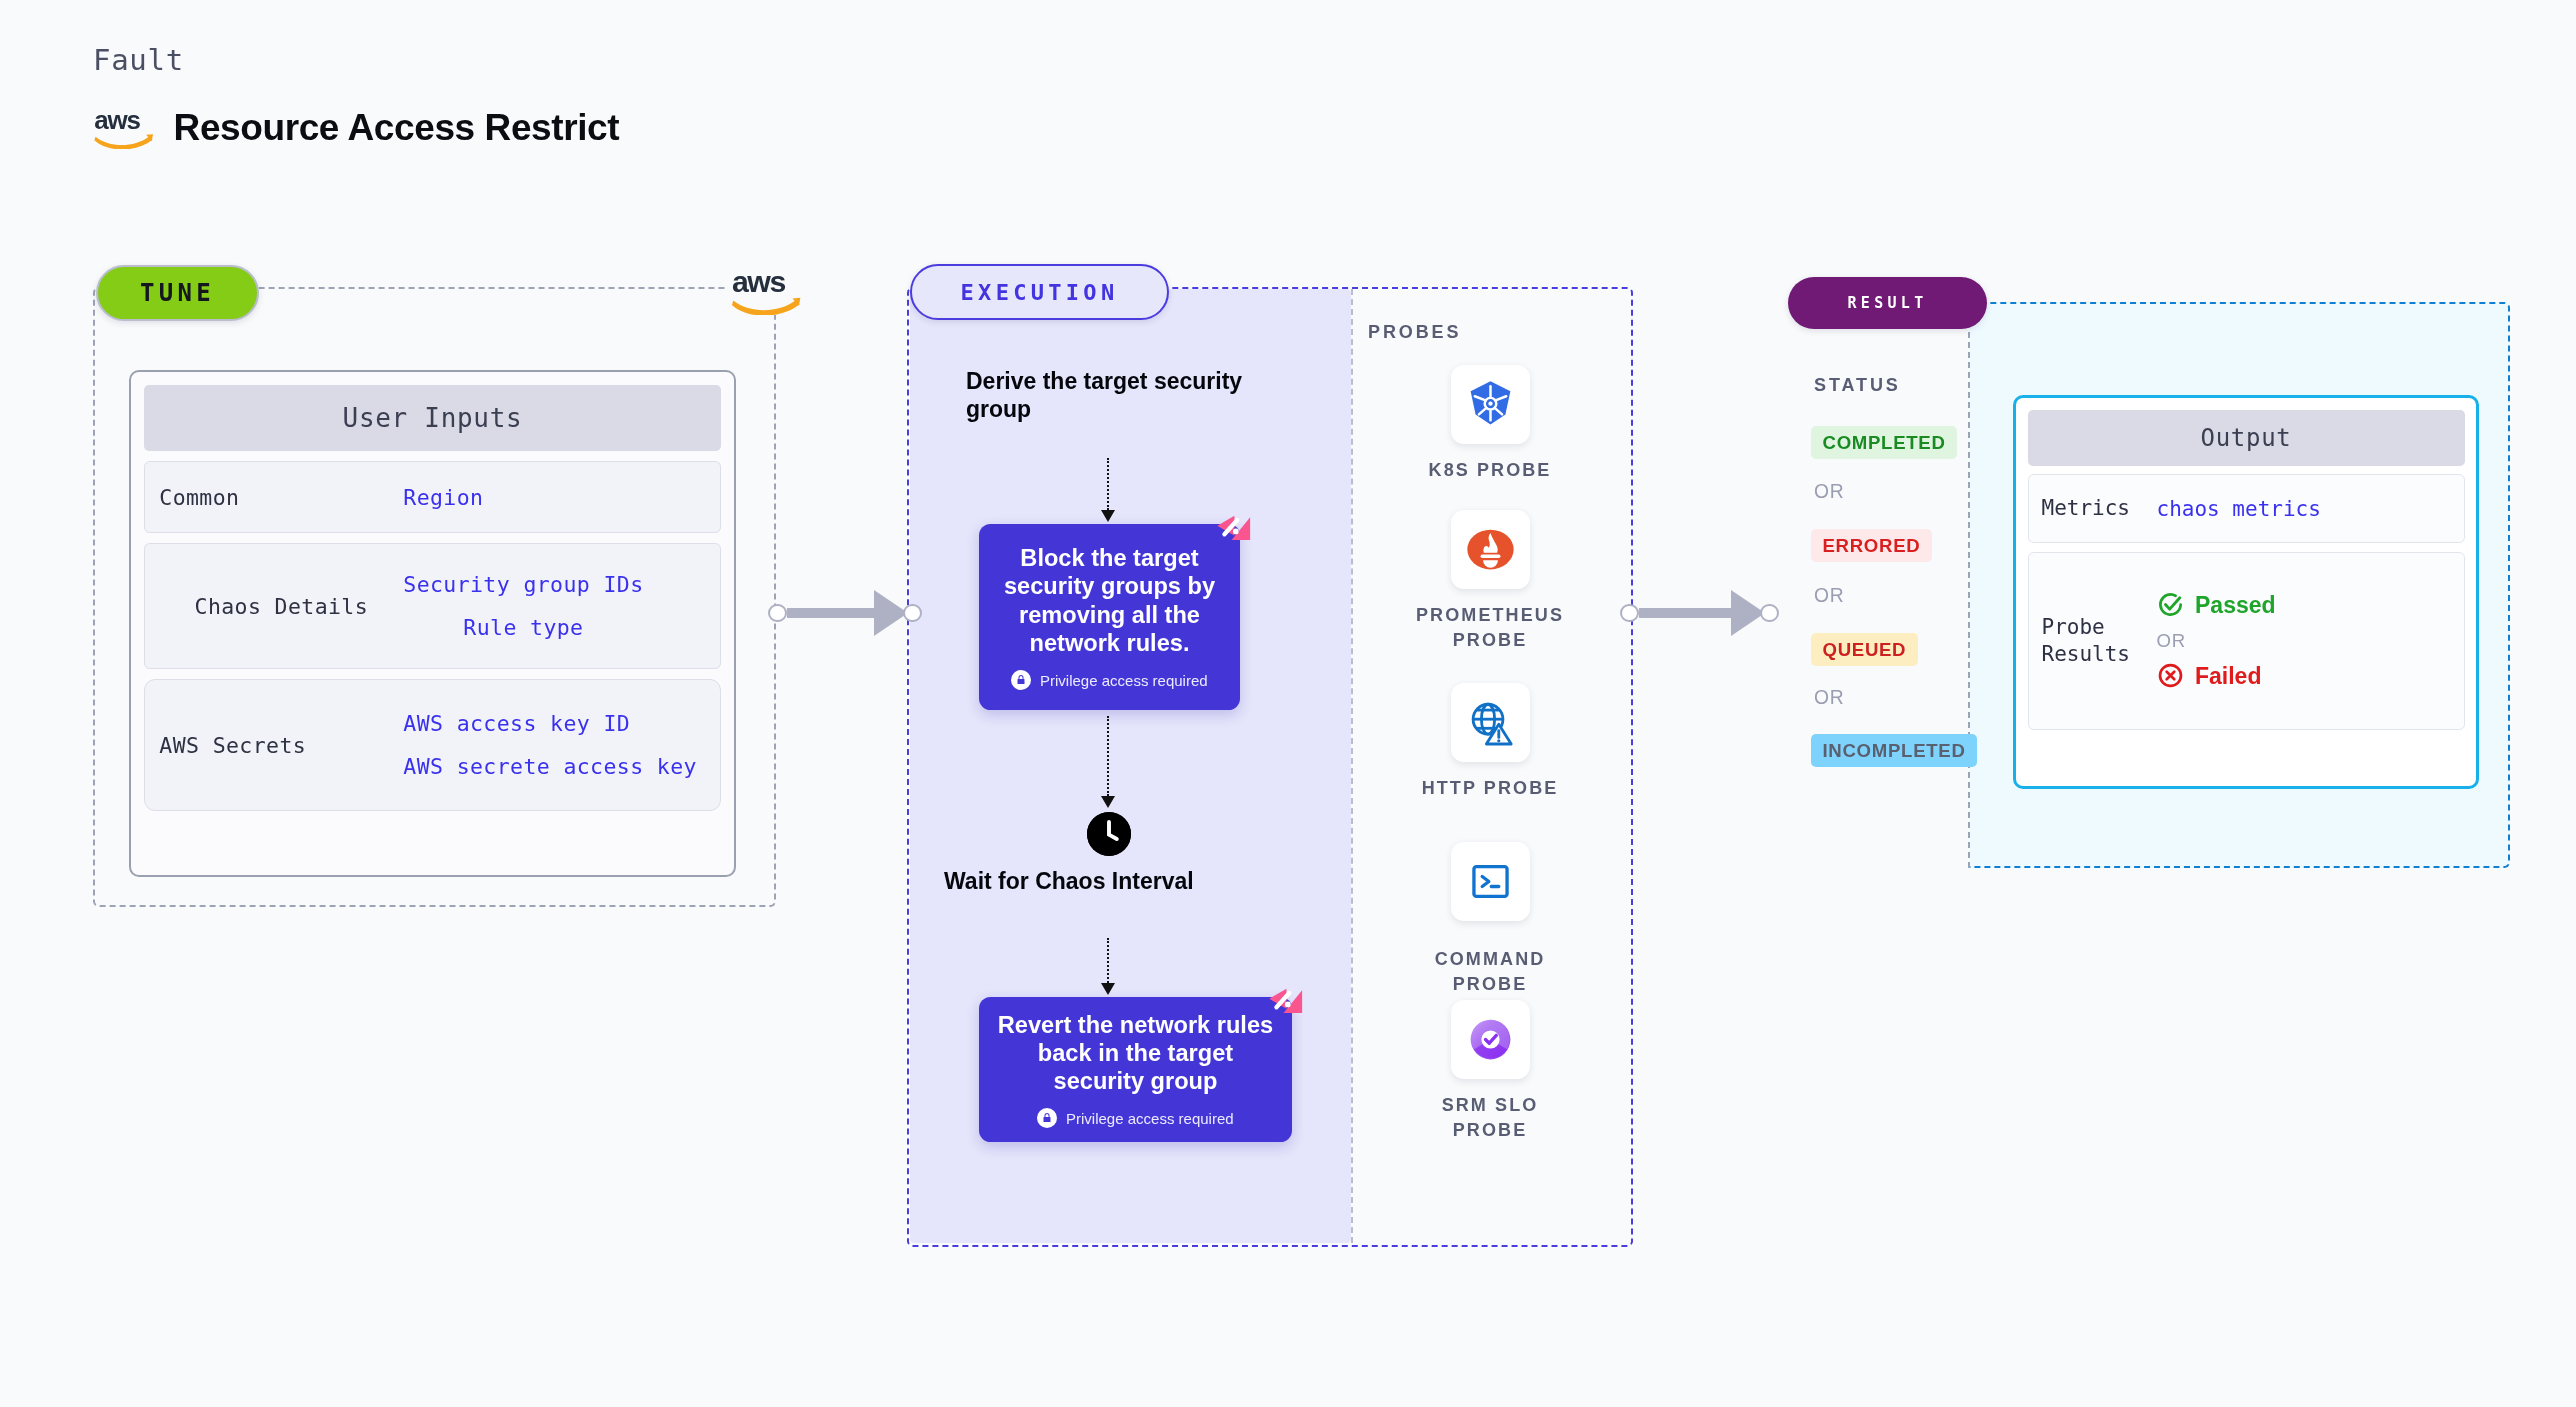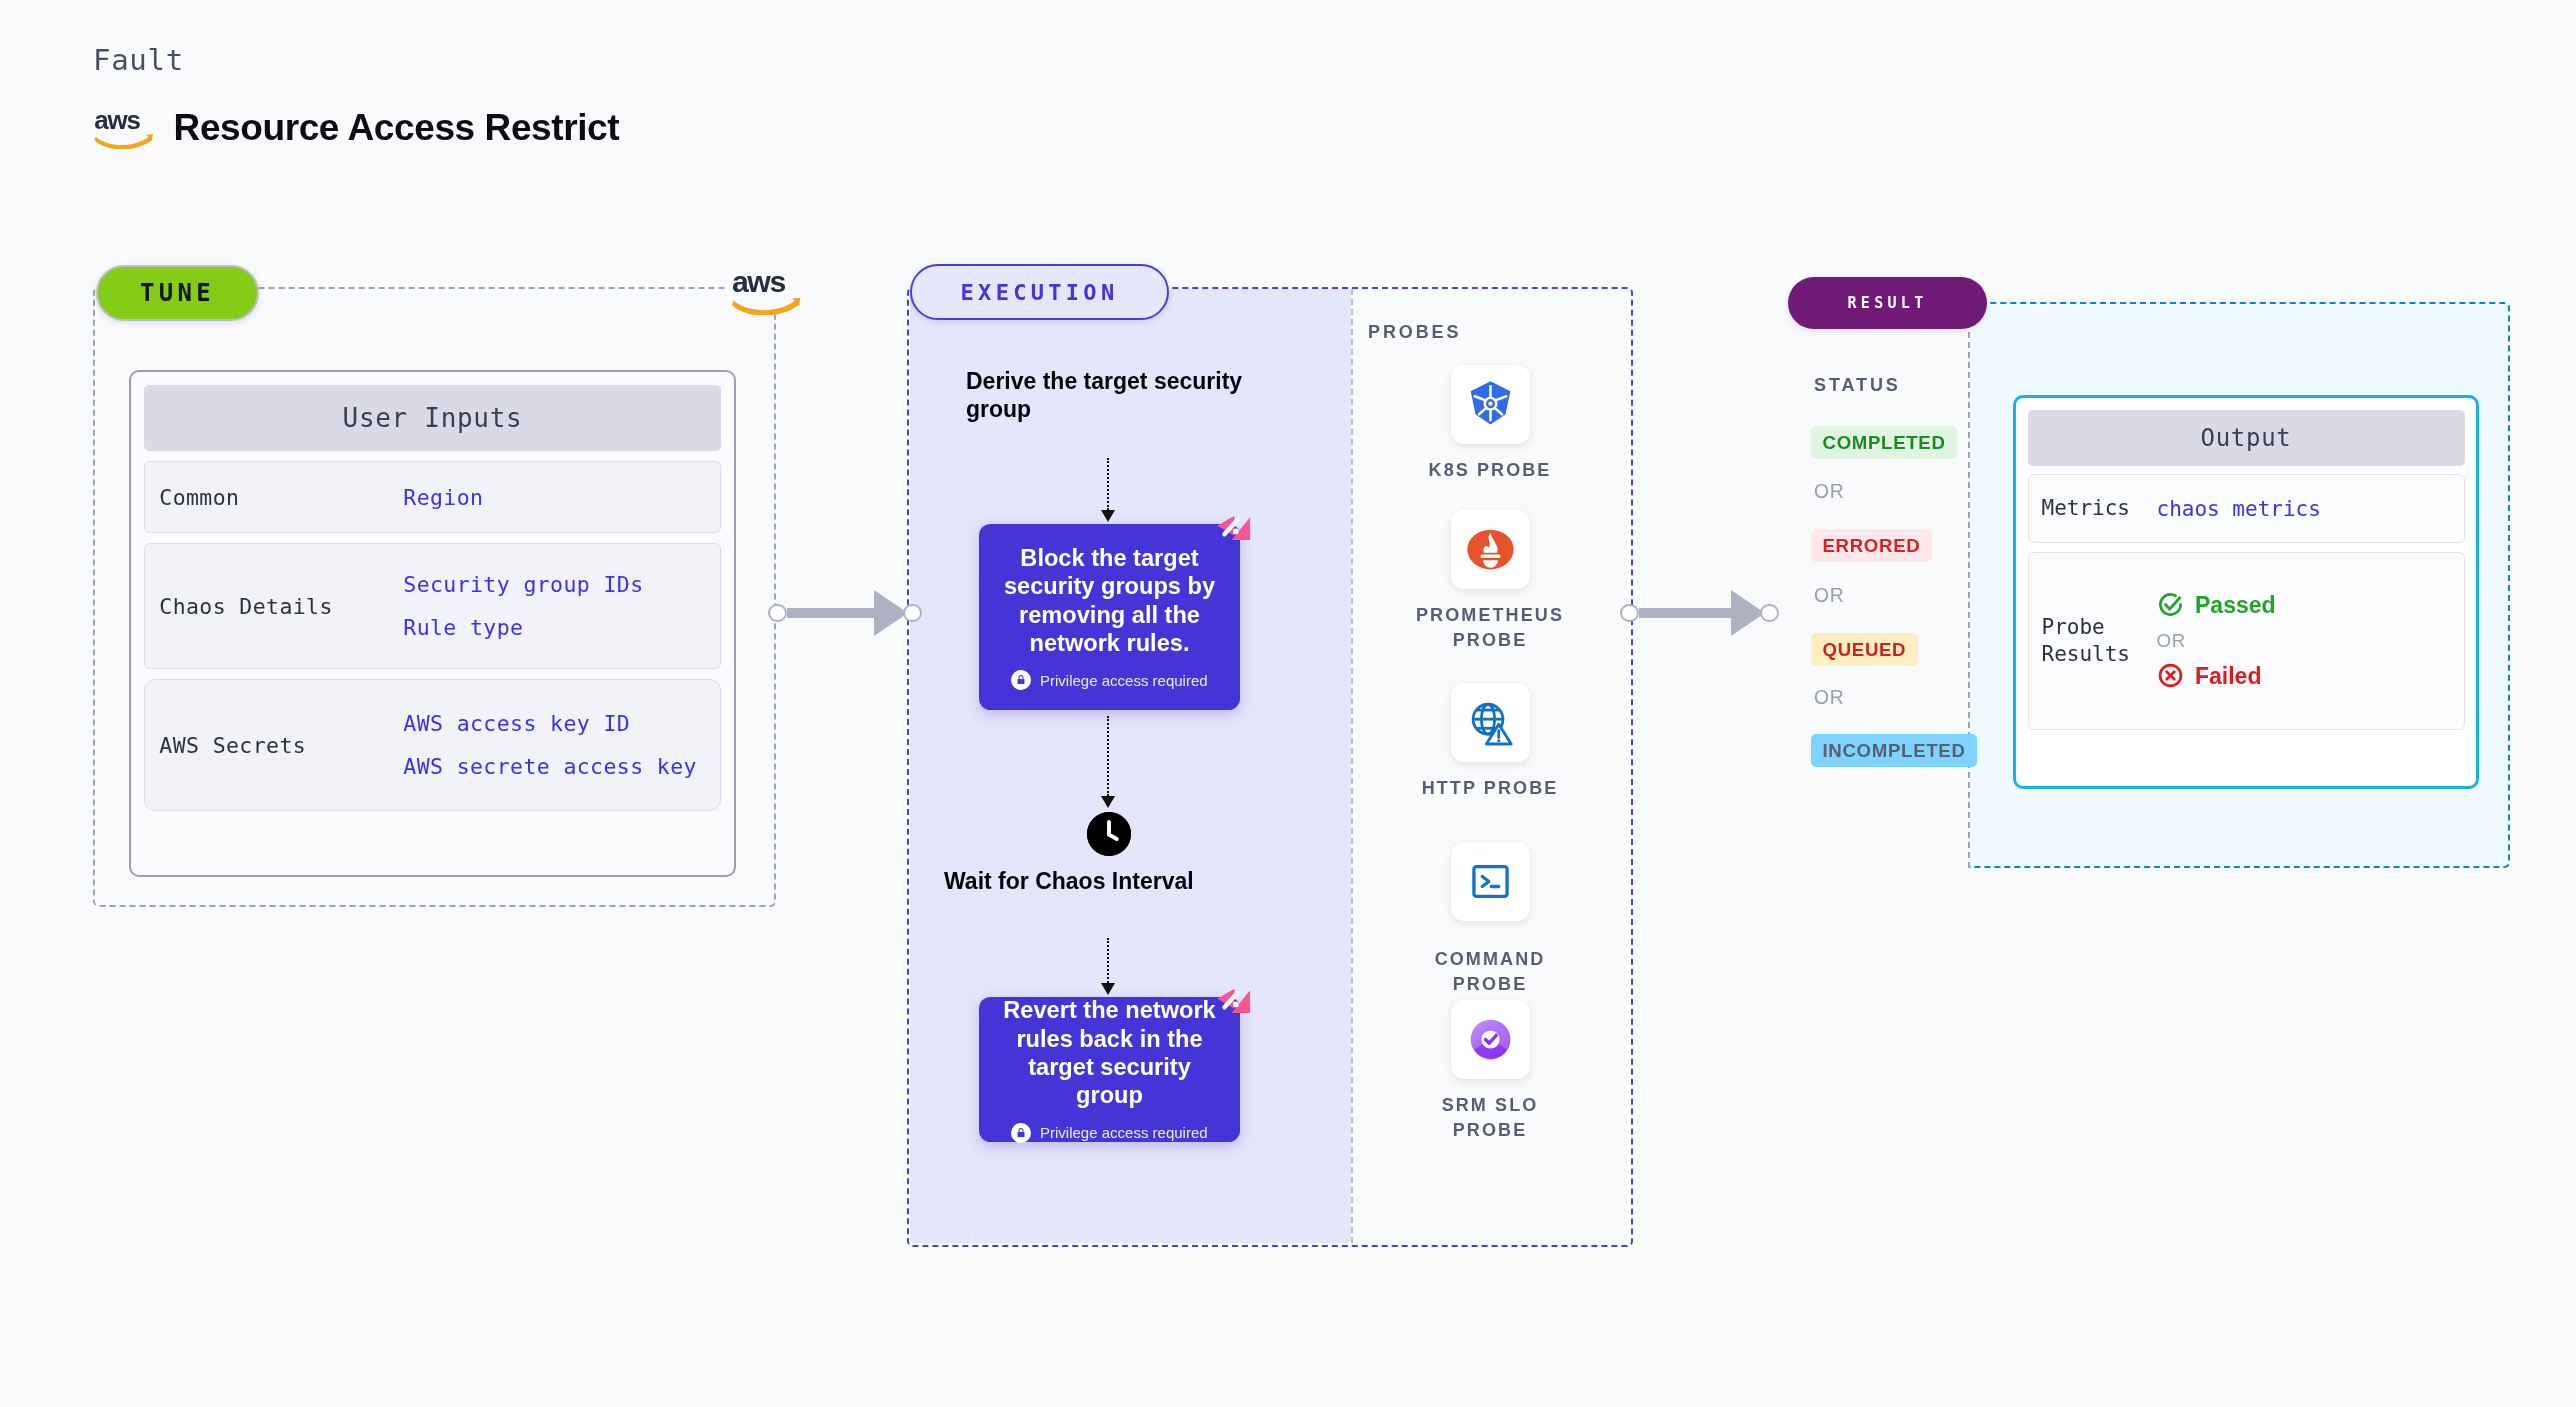--- a/index.html
+++ b/index.html
@@ -189,21 +189,21 @@
 <div id="user-inputs-card">
   <div id="user-inputs-header" class="mono">User Inputs</div>
 
   <div class="io-row" style="height:72px;">
     <div class="io-key mono">Common</div>
     <div class="io-vals">
       <div class="io-val mono">Region</div>
     </div>
   </div>
 
-  <div class="io-row" style="height:126px;">
+  <div class="io-row" style="height:126px;text-align:center;">
     <div class="io-key mono">Chaos Details</div>
     <div class="io-vals">
       <div class="io-val mono">Security group IDs</div>
       <div class="io-val mono">Rule type</div>
     </div>
   </div>
 
   <div class="io-row" style="height:132px;border-radius:11px;">
     <div class="io-key mono">AWS Secrets</div>
     <div class="io-vals">
@@ -263,21 +263,21 @@
     <path d="M31 14 L31 32 L42 38" stroke="#fff" stroke-width="5.5" stroke-linecap="round" fill="none"></path>
   </svg>
 </div>
 <div class="flow-text" style="left:944px;top:867px;">Wait for Chaos Interval</div>
 
 <div class="dotted-arrow" style="left:1107px;top:938px;height:57px;">
   <div class="stem"></div>
   <div class="head"></div>
 </div>
 
-<div class="exec-card" style="left:979px;top:997px;width:261px;height:145px;">
+<div class="exec-card" style="left:979px;top:997px;width:313px;height:145px;">
   <div class="harness-mark">
     <svg viewBox="0 0 56 56" width="40" height="40">
       <path d="M6 22 L30 8 L30 36 Z" fill="#f9558f"></path>
       <path d="M52 10 L52 42 L26 42 Z" fill="#f9558f"></path>
       <path d="M34 14 L16 34" stroke="#ffffff" stroke-width="6" stroke-linecap="round" fill="none"></path>
       <circle cx="32" cy="30" r="4" fill="#ffffff"></circle>
     </svg>
   </div>
   <div class="exec-card-title">Revert the network rules back in the target security group</div>
   <div class="exec-card-note">

